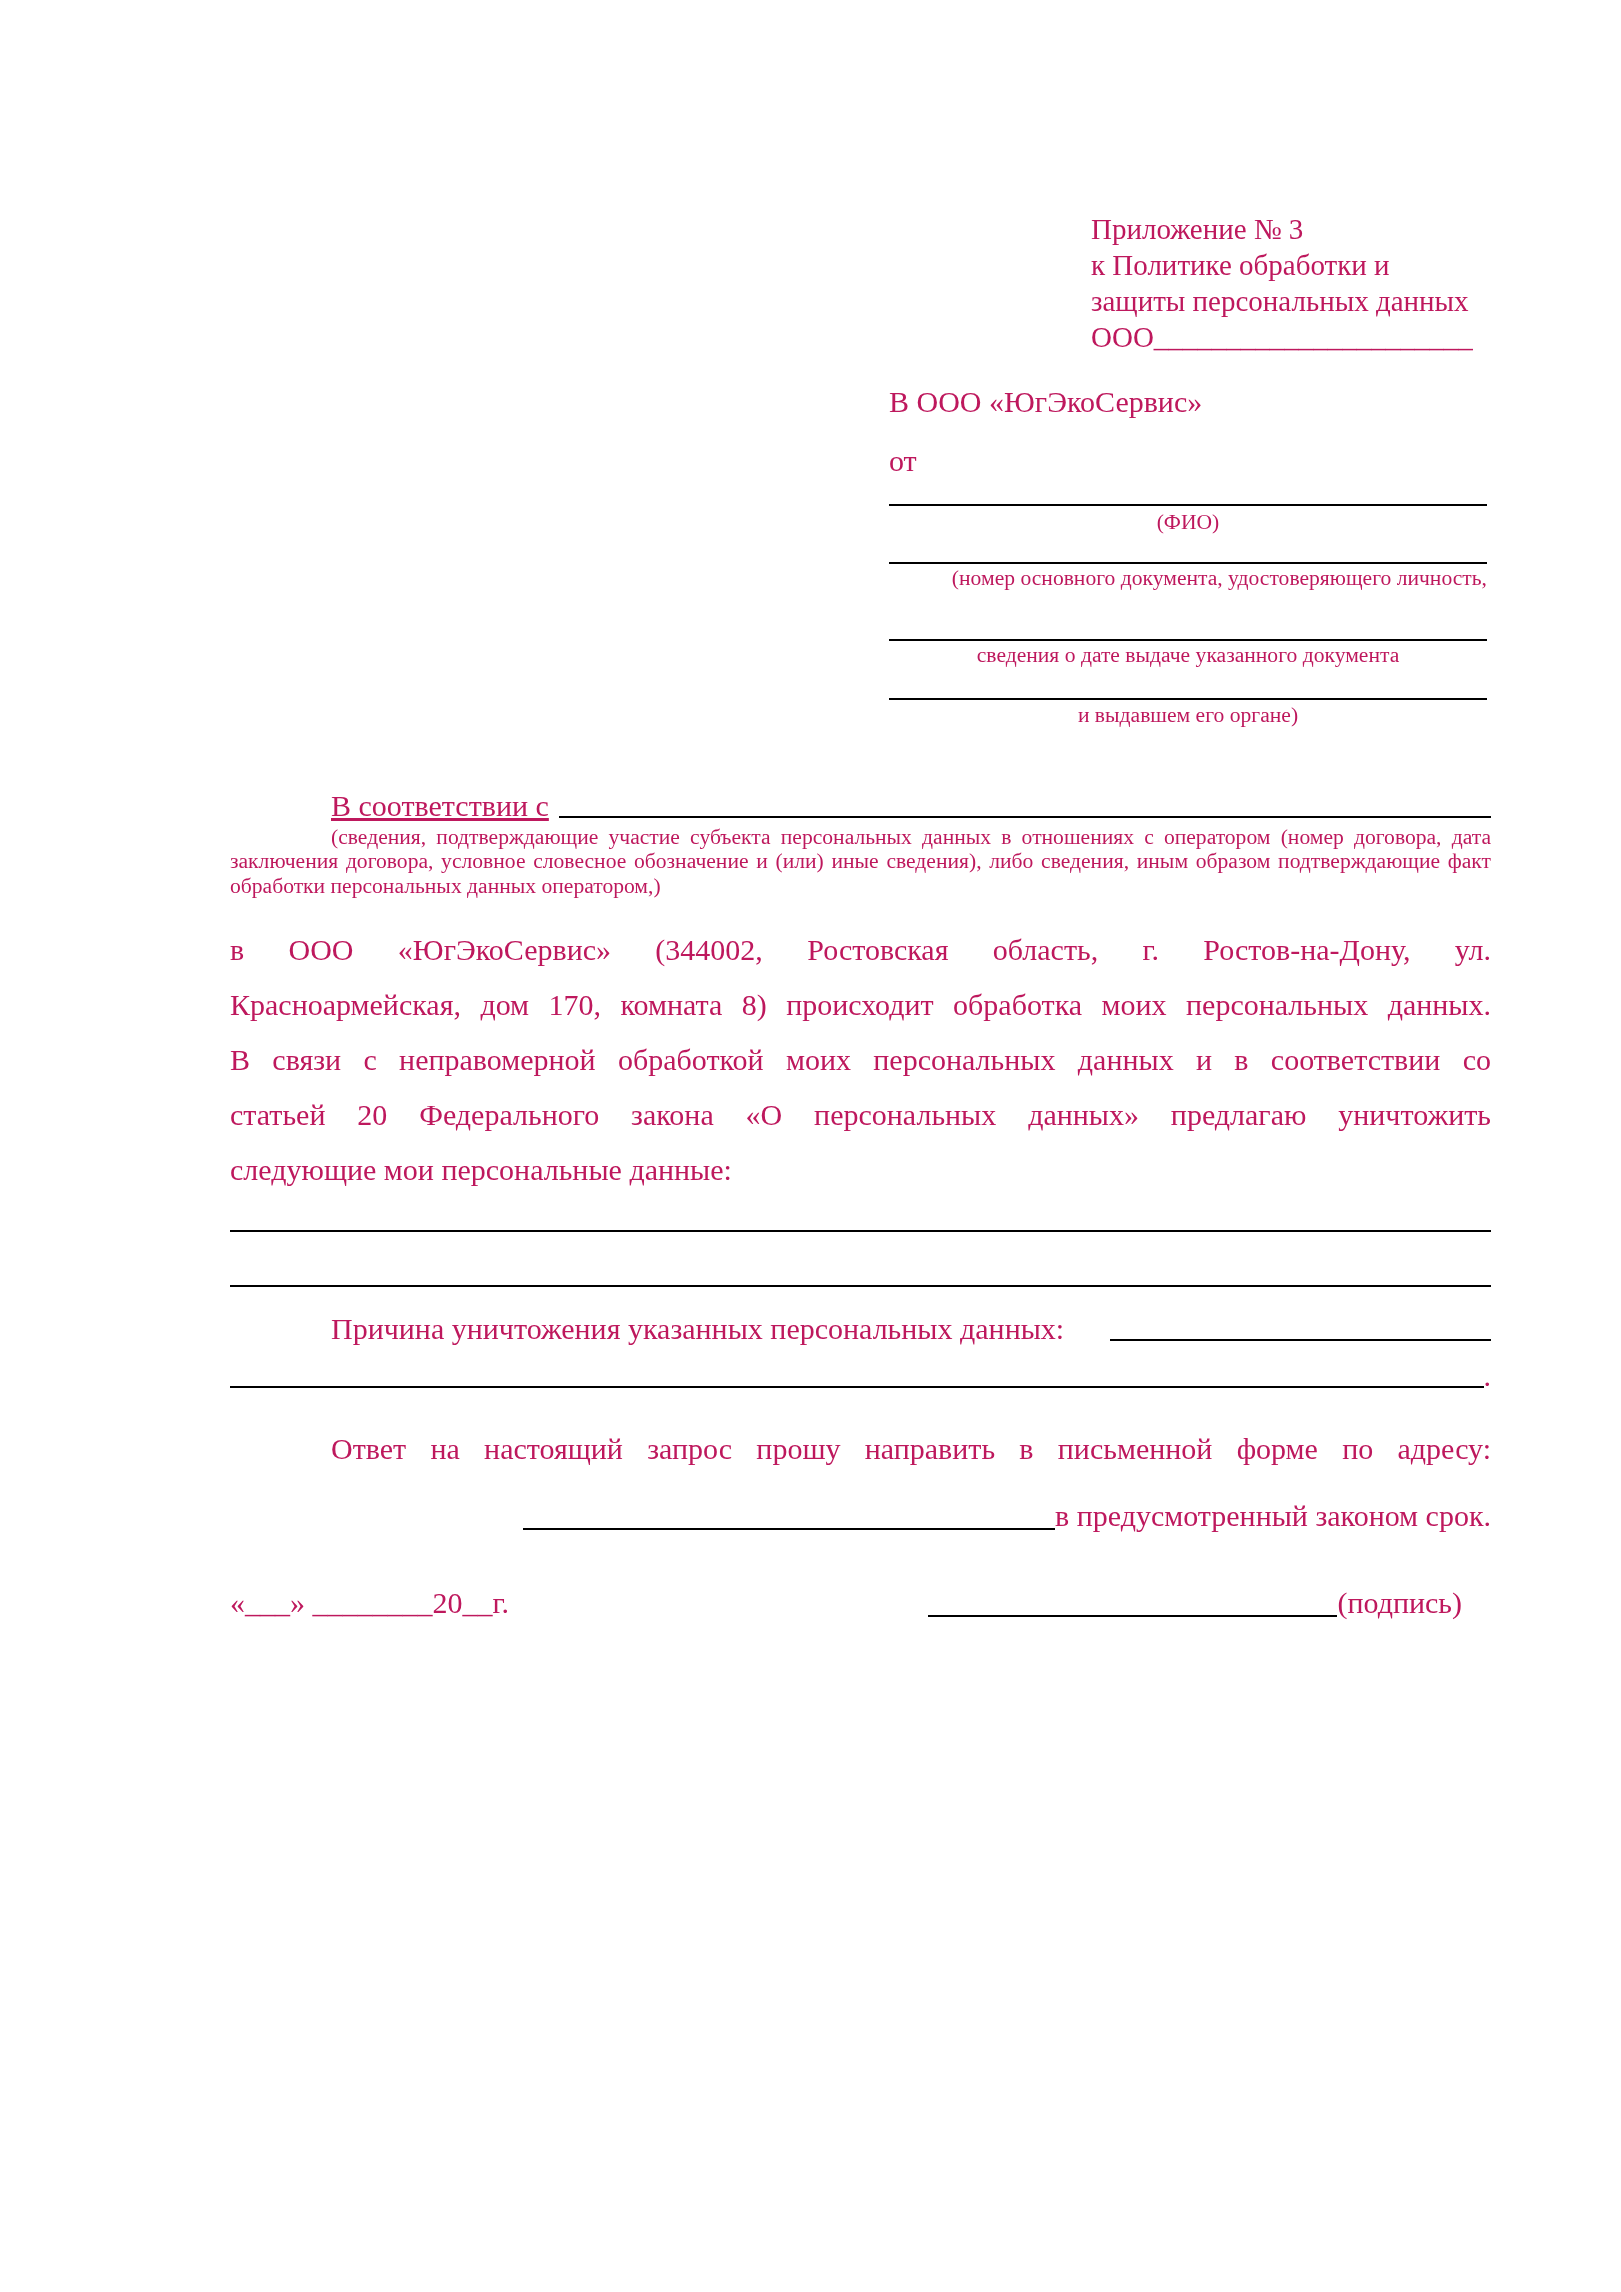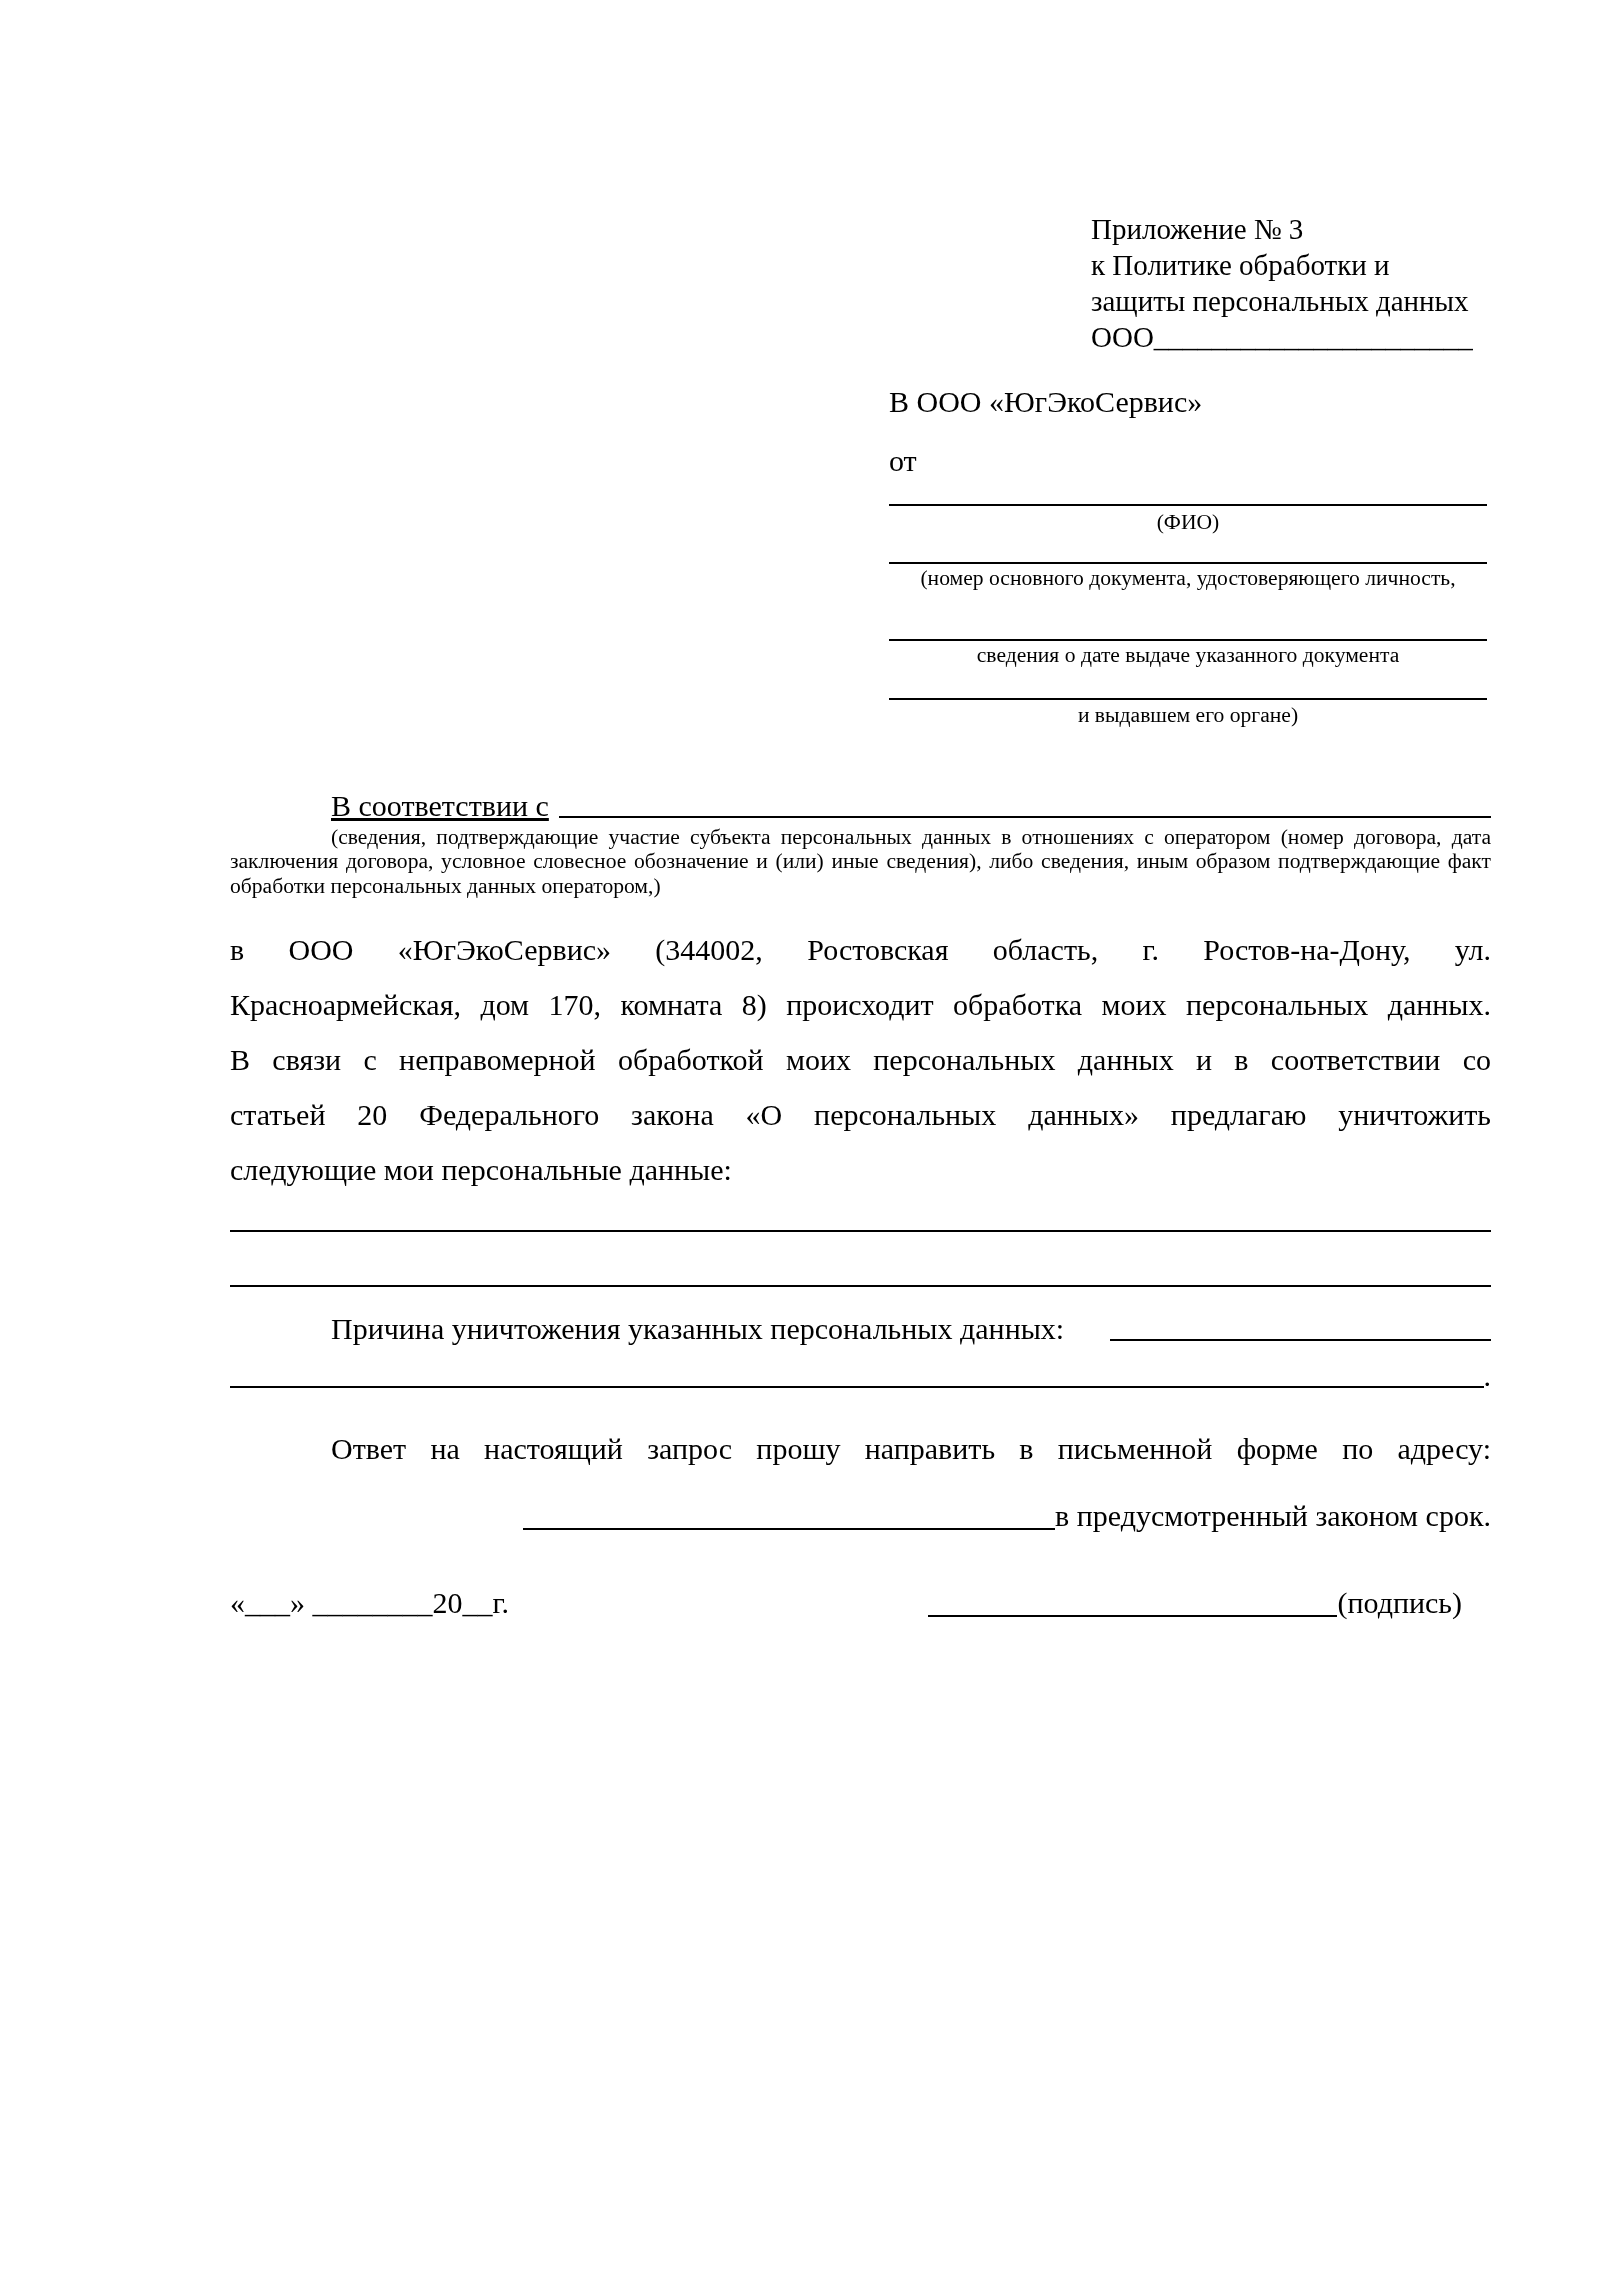--- a/index.html
+++ b/index.html
@@ -1,36 +1,36 @@
 <!DOCTYPE html>
 <html><head>
 <meta charset="utf-8">
 <style>
   html,body { margin:0; padding:0; background:#ffffff; }
   .page {
     position:relative; width:1621px; height:2293px; background:#ffffff;
-    font-family:"Liberation Serif","DejaVu Serif",serif; color:#000000;
+    font-family:"Liberation Serif","DejaVu Serif",serif; color:#be185d;
     overflow:hidden;
   }
   .content { padding:0 130px 0 230px; }
 
   
   .header-block { margin:211px 0 0 861px; width:400px; font-size:29px; line-height:36px; }
 
   
   .doc-title { margin-top:48px; text-align:center; font-weight:bold; font-size:33px; line-height:46px; }
 
   
   .addressee { margin-left:659px; margin-top:28px; width:598px; font-size:30px; }
   .addr-to { line-height:37px; }
   .addr-from { margin-top:21.6px; line-height:37px; }
   .blank-rule { height:0; border-bottom:2.9px solid #000; }
   .b1 { margin-top:25.5px; } .b2 { margin-top:27.4px; } .b3 { margin-top:49px; } .b4 { margin-top:30px; }
   .rule-caption { font-size:21.6px; line-height:23.5px; text-align:center; }
-  .c1 { margin-top:4.9px; } .c2 { margin-top:2.9px; } .c3 { margin-top:2.9px; } .c4 { margin-top:3.9px; }
+  .c1 { margin-top:4.9px; } .c2 { margin-top:2.9px;text-align:right; } .c3 { margin-top:2.9px; } .c4 { margin-top:3.9px; }
 
   
   .flex-line { display:flex; font-size:30px; line-height:33px; }
   .accord { margin-top:62px; padding-left:101px;text-decoration:underline; }
   .flex-line .lbl { white-space:nowrap; }
   .fill { flex:1 1 auto; align-self:flex-end; height:0; border-bottom:2.9px solid #000; margin-bottom:3.9px; margin-left:9.8px; }
 
   
   .fine-print { margin-top:2.9px; font-size:21.6px; line-height:24.5px; }
   .fp-stretch { text-align:justify; text-align-last:justify; }

